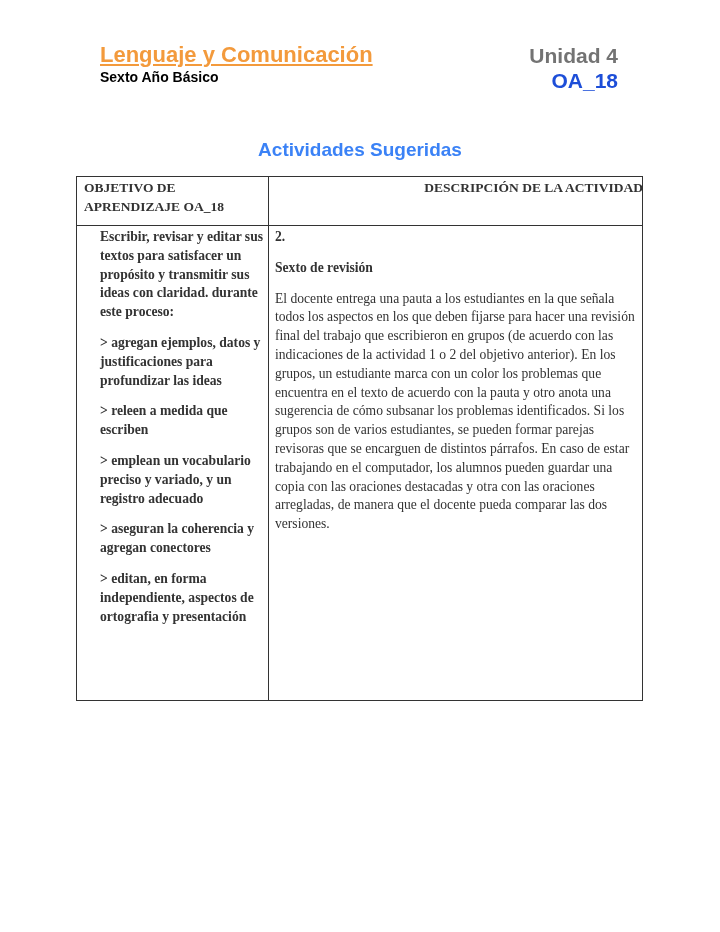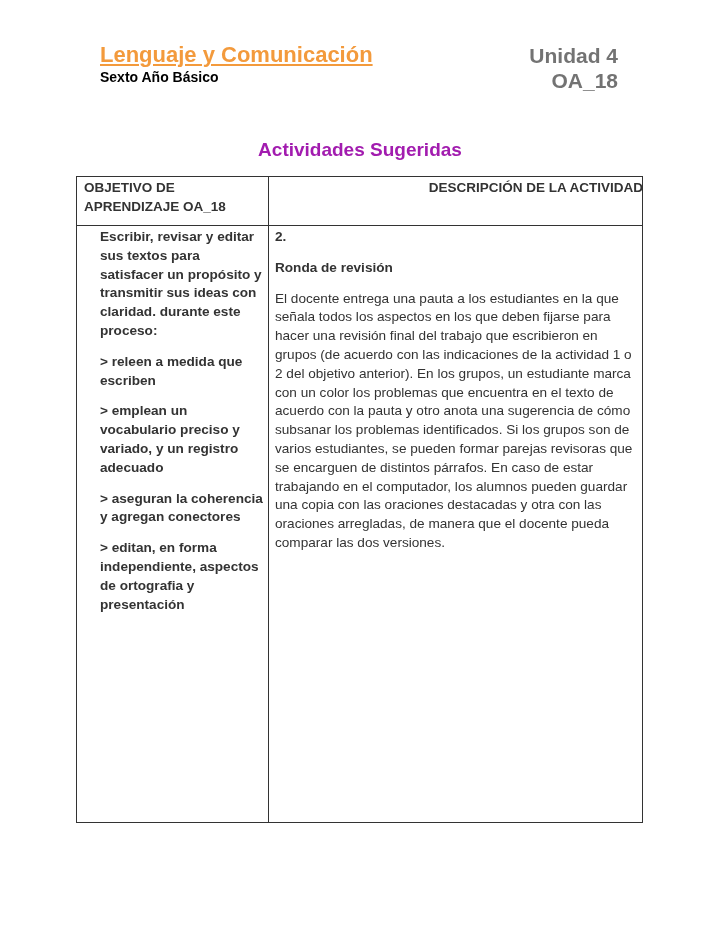--- a/index.html
+++ b/index.html
@@ -1,22 +1,22 @@
 <!DOCTYPE html>
 <html><head>
 <meta charset="utf-8">
 <style>
   html, body { margin: 0; padding: 0; background: #ffffff; }
   body { width: 720px; height: 932px; position: relative; overflow: hidden; font-family: "Liberation Sans", sans-serif; }
   .hdr-left-title { position: absolute; left: 100px; top: 42px; font-size: 22px; font-weight: bold; color: #f39a3c; white-space: nowrap; text-decoration: underline; }
   .hdr-left-sub { position: absolute; left: 100px; top: 69px; font-size: 14px; font-weight: bold; color: #000; white-space: nowrap; }
   .hdr-right-title { position: absolute; right: 102px; top: 44px; font-size: 21px; font-weight: bold; color: #737373; white-space: nowrap; text-align: center; }
-  .hdr-right-sub { position: absolute; right: 102px; top: 69px; font-size: 21px; font-weight: bold; color: #737373; white-space: nowrap; text-align: right; }
-  .section-title { position: absolute; left: 0; width: 720px; top: 139px; text-align: center; font-size: 19px; font-weight: bold; color: #a21caf; }
-  .tbl { position: absolute; left: 76px; top: 176px; width: 567px; height: 647px; border: 1px solid #333; box-sizing: border-box; }
+  .hdr-right-sub { position: absolute; right: 102px; top: 69px; font-size: 21px; font-weight: bold; color: #1d4ed8; white-space: nowrap; text-align: right; }
+  .section-title { position: absolute; left: 0; width: 720px; top: 139px; text-align: center; font-size: 19px; font-weight: bold; color: #3b82f6; }
+  .tbl { position: absolute; left: 76px; top: 176px; width: 567px; height: 525px; border: 1px solid #333; box-sizing: border-box; font-family: Liberation Serif, serif; }
   .col-div { position: absolute; left: 191px; top: 0; bottom: 0; border-left: 1px solid #333; }
   .row-div { position: absolute; left: 0; right: 0; top: 48px; border-top: 1px solid #333; }
   .th-left { position: absolute; left: 7px; top: 1px; width: 180px; font-size: 13.5px; font-weight: bold; color: #333; line-height: 19px; }
   .th-right { position: absolute; left: 192px; width: 374px; top: 1px; text-align: right; font-size: 13.5px; font-weight: bold; color: #333; line-height: 19px; }
   .cell-left { position: absolute; left: 7px; top: 51px; width: 182px; font-size: 13.6px; font-weight: bold; color: #333; line-height: 18.8px; }
   .cell-left p { margin: 0 0 12px 16px; }
   .cell-right { position: absolute; left: 198px; top: 51px; width: 365px; font-size: 13.6px; color: #333; line-height: 18.8px; }
   .cell-right p { margin: 0 0 12px 0; }
   .bold { font-weight: bold; }
 </style>
@@ -34,24 +34,25 @@
 
 <div class="tbl">
   <div class="col-div"></div>
   <div class="row-div"></div>
 
   <div class="th-left">OBJETIVO DE APRENDIZAJE OA_18</div>
   <div class="th-right">DESCRIPCIÓN DE LA ACTIVIDAD</div>
 
   <div class="cell-left">
     <p>Escribir, revisar y editar sus textos para satisfacer un propósito y transmitir sus ideas con claridad. durante este proceso:</p>
+    <p>&gt; agregan ejemplos, datos y justificaciones para profundizar las ideas</p>
     <p>&gt; releen a medida que escriben</p>
     <p>&gt; emplean un vocabulario preciso y variado, y un registro adecuado</p>
     <p>&gt; aseguran la coherencia y agregan conectores</p>
     <p>&gt; editan, en forma independiente, aspectos de ortografia y presentación</p>
   </div>
 
   <div class="cell-right">
     <p class="bold">2.</p>
-    <p class="bold">Ronda de revisión</p>
+    <p class="bold">Sexto de revisión</p>
     <p>El docente entrega una pauta a los estudiantes en la que señala todos los aspectos en los que deben fijarse para hacer una revisión final del trabajo que escribieron en grupos (de acuerdo con las indicaciones de la actividad 1 o 2 del objetivo anterior). En los grupos, un estudiante marca con un color los problemas que encuentra en el texto de acuerdo con la pauta y otro anota una sugerencia de cómo subsanar los problemas identificados. Si los grupos son de varios estudiantes, se pueden formar parejas revisoras que se encarguen de distintos párrafos. En caso de estar trabajando en el computador, los alumnos pueden guardar una copia con las oraciones destacadas y otra con las oraciones arregladas, de manera que el docente pueda comparar las dos versiones.</p>
   </div>
 </div>
 
 </body></html>

